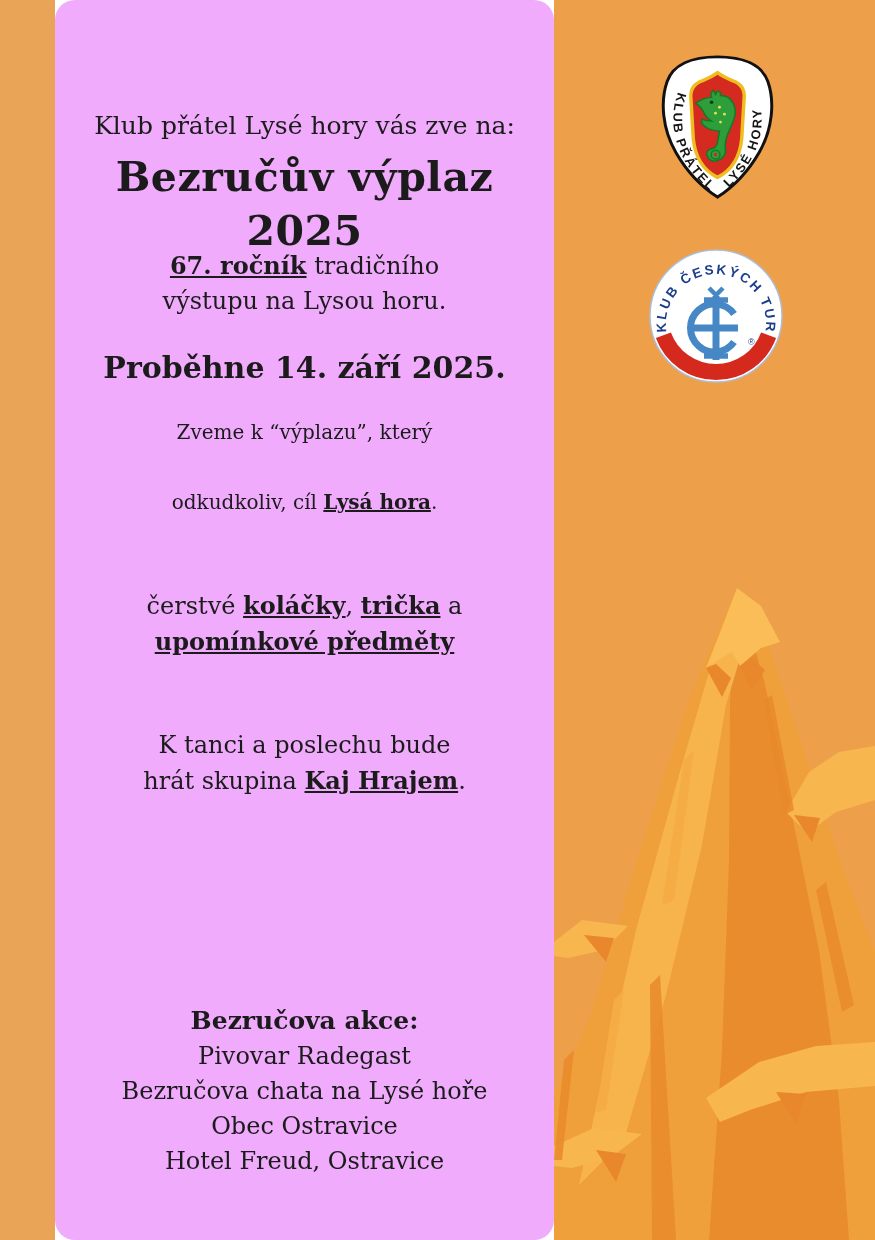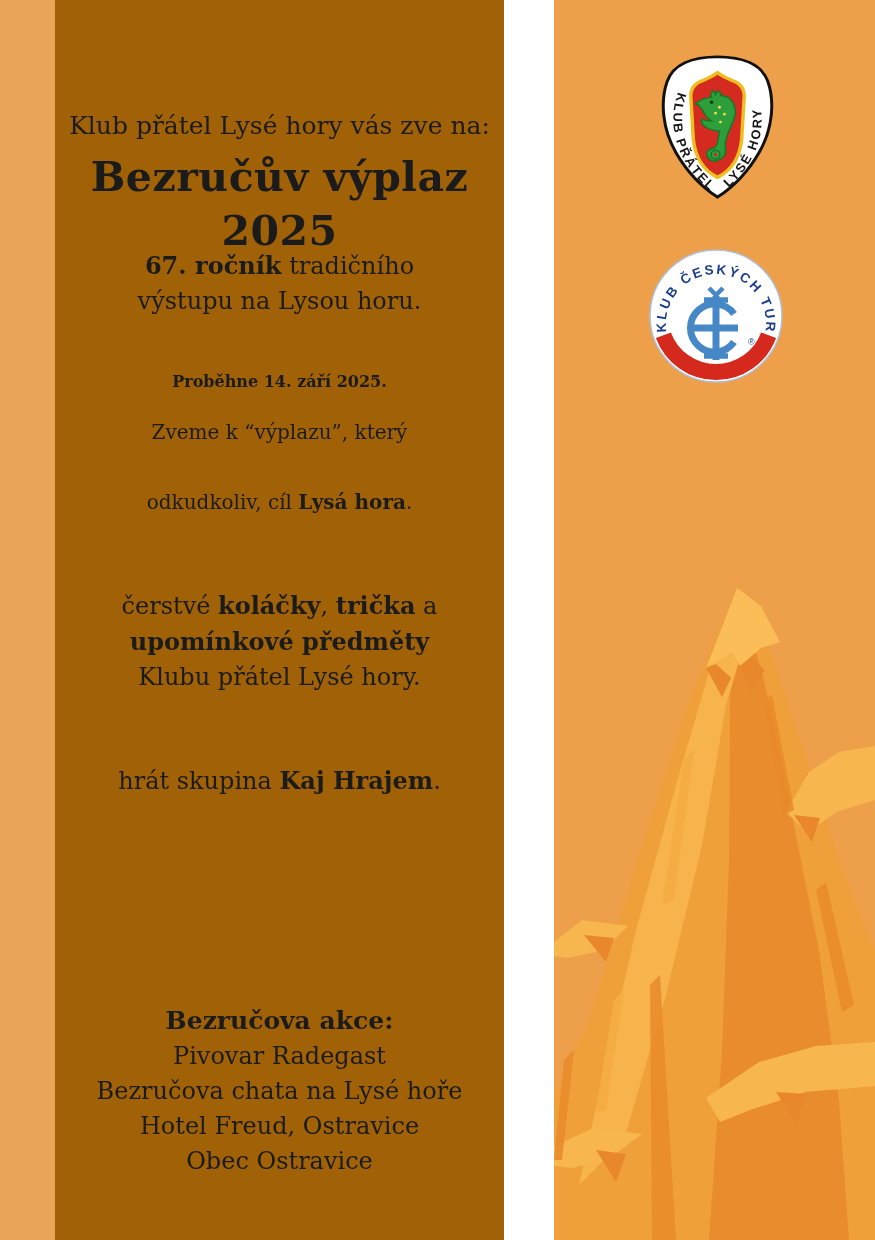--- a/index.html
+++ b/index.html
@@ -19,40 +19,41 @@
   }
   .left-strip {
     position: absolute;
     left: 0; top: 0;
     width: 55px; height: 1240px;
     background: #E9A457;
   }
   .content-col {
     position: absolute;
     left: 55px; top: 0;
-    width: 449px; height: 1240px;
-    background: #a16207;
+    width: 499px; height: 1240px;
+    background: #f0abfc;
     color: #1b1b1b;
+    border-radius: 20px;
   }
   .content-col .line, .content-col p, .content-col h1, .content-col h2, .content-col ul {
     margin: 0; padding: 0;
     text-align: center;
     position: absolute;
     width: 100%;
   }
   .intro       { top: 108px; font-size: 25px; line-height: 36px; }
   .title       { top: 150px; font-size: 41px; line-height: 54px; font-weight: 700; letter-spacing: 0.5px; }
   .edition     { top: 248px; font-size: 24px; line-height: 35px; }
-  .date-line   { top: 364px; font-size: 16px; line-height: 36px; font-weight: 700; }
+  .date-line   { top: 350px; font-size: 30px; line-height: 36px; font-weight: 700; }
   .invite      { top: 415px; font-size: 20px; line-height: 35px; }
   .shop        { top: 553px; font-size: 24px; line-height: 35px; }
   .music       { top: 728px; font-size: 24px; line-height: 35px; }
   .sponsors-h  { top: 1003px; font-size: 25px; line-height: 36px; font-weight: 700; }
   .sponsors-ul { top: 1039px; font-size: 24px; line-height: 35px; list-style: none; }
-  .b { font-weight: 700; }
+  .b { font-weight: 700; text-decoration: underline; }
   .right-panel {
     position: absolute;
     left: 554px; top: 0;
     width: 321px; height: 1240px;
     background: #EDA049;
     overflow: hidden;
   }
   .mountain-svg {
     position: absolute;
     left: 0; top: 0;
@@ -99,30 +100,30 @@
   <div class="content-col">
     <p class="line intro">Klub přátel Lysé hory vás zve na:</p>
     <h1 class="title">Bezručův výplaz 2025</h1>
 
     <p class="edition"><span class="b">67. ročník</span><span> tradičního</span><br><span>výstupu na Lysou horu.</span></p>
 
     <p class="line date-line">Proběhne 14. září 2025.</p>
 
     <p class="invite"><span>Zveme k “výplazu”, který</span><br><br><span>odkudkoliv, cíl </span><span class="b">Lysá hora</span><span>.</span></p>
 
-    <p class="shop"><br><span>čerstvé </span><span class="b">koláčky</span><span>, </span><span class="b">trička</span><span> a</span><br><span class="b">upomínkové předměty</span><br><span>Klubu přátel Lysé hory.</span></p>
-
-    <p class="music"><br><span>hrát skupina </span><span class="b">Kaj Hrajem</span><span>.</span></p>
+    <p class="shop"><br><span>čerstvé </span><span class="b">koláčky</span><span>, </span><span class="b">trička</span><span> a</span><br><span class="b">upomínkové předměty</span><br></p>
+
+    <p class="music"><span>K tanci a poslechu bude</span><br><span>hrát skupina </span><span class="b">Kaj Hrajem</span><span>.</span></p>
 
     <h2 class="sponsors-h">Bezručova akce:</h2>
     <ul class="sponsors-ul">
       <li>Pivovar Radegast</li>
       <li>Bezručova chata na Lysé hoře</li>
+      <li>Obec Ostravice</li>
       <li>Hotel Freud, Ostravice</li>
-      <li>Obec Ostravice</li>
     </ul>
   </div>
 
   <div class="right-panel">
 
     <svg class="mountain-svg" viewBox="0 0 321 1240" preserveAspectRatio="none" xmlns="http://www.w3.org/2000/svg">
       <rect x="0" y="0" width="321" height="1240" fill="#EDA049"></rect>
 
       <polygon fill="#F0A03A" points="183,588 215,648 248,745 285,860 321,950 321,1240 0,1240 0,1095 35,1020 85,855 135,700 165,630"></polygon>
 

